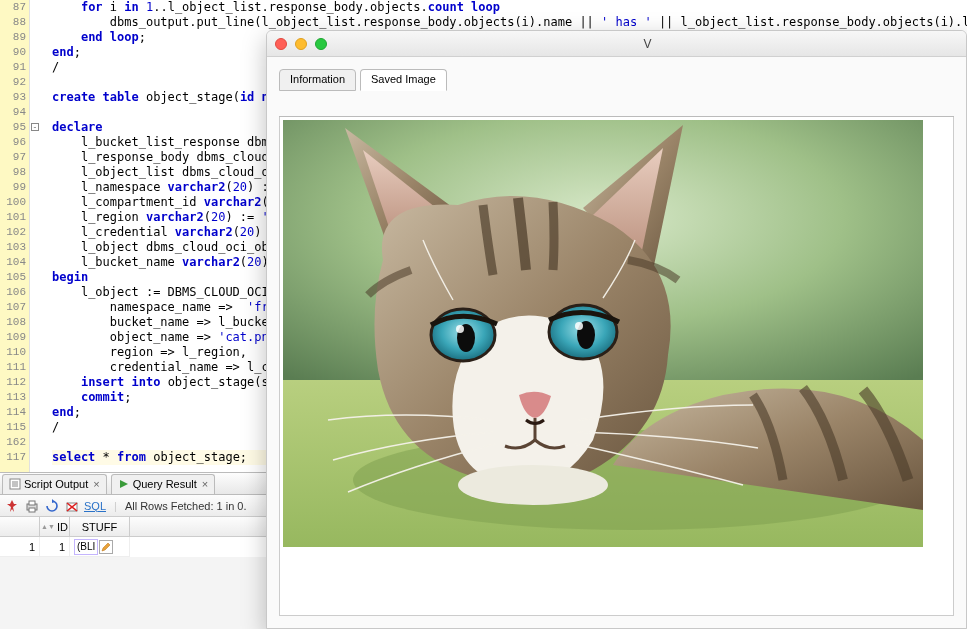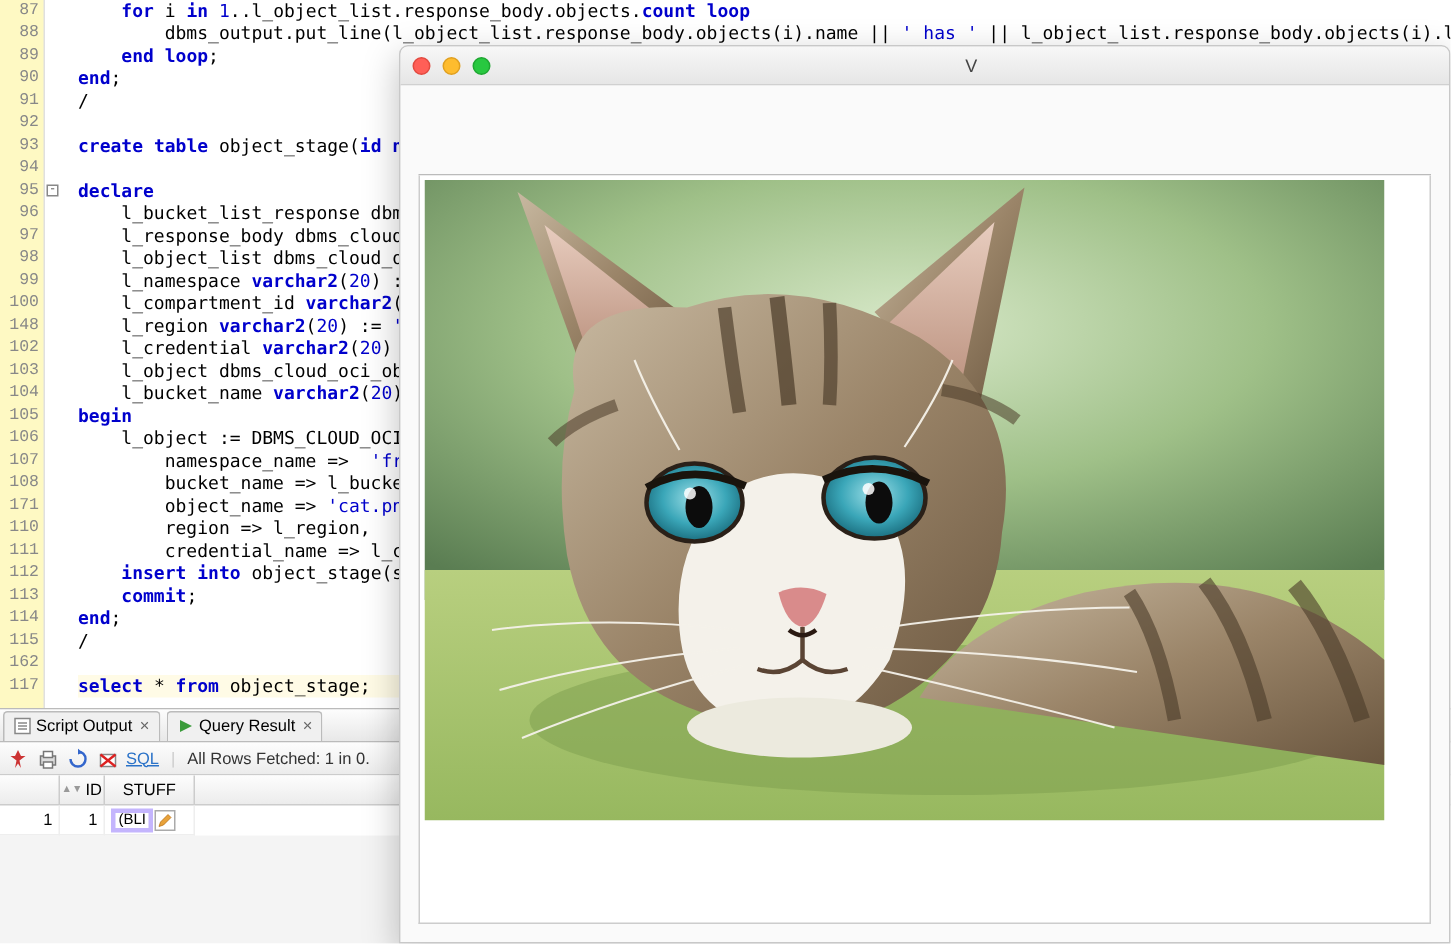--- a/index.html
+++ b/index.html
@@ -143,21 +143,21 @@
     padding: 2px 4px;
     display: flex;
     align-items: center;
   }
   .rowhead-cell { width: 40px; justify-content: flex-end; text-align: right; }
   .id-cell { width: 30px; justify-content: flex-end; }
   .stuff-cell { width: 60px; }
   .blob-chip {
     display: inline-flex;
     align-items: center;
-    border: 3px solid #c4b5fd;
+    border: 1px solid #c4b5fd;
     background: #fff;
     height: 16px;
     font-size: 10px;
     padding: 0 2px;
   }
   .pencil {
     width: 14px; height: 14px;
     border: 1px solid #aaa;
     background: #fff;
     margin-left: 1px;
@@ -255,29 +255,29 @@
       <div class="gutter-line">91</div>
       <div class="gutter-line">92</div>
       <div class="gutter-line">93</div>
       <div class="gutter-line">94</div>
       <div class="gutter-line">95</div>
       <div class="gutter-line">96</div>
       <div class="gutter-line">97</div>
       <div class="gutter-line">98</div>
       <div class="gutter-line">99</div>
       <div class="gutter-line">100</div>
-      <div class="gutter-line">148</div>
+      <div class="gutter-line">101</div>
       <div class="gutter-line">102</div>
       <div class="gutter-line">103</div>
       <div class="gutter-line">104</div>
       <div class="gutter-line">105</div>
       <div class="gutter-line">106</div>
       <div class="gutter-line">107</div>
       <div class="gutter-line">108</div>
-      <div class="gutter-line">171</div>
+      <div class="gutter-line">109</div>
       <div class="gutter-line">110</div>
       <div class="gutter-line">111</div>
       <div class="gutter-line">112</div>
       <div class="gutter-line">113</div>
       <div class="gutter-line">114</div>
       <div class="gutter-line">115</div>
       <div class="gutter-line">162</div>
       <div class="gutter-line">117</div>
     </div>
   <div class="gutter2" id="gutter2">
@@ -365,20 +365,24 @@
 <div class="float-win">
   <div class="titlebar">
     <div class="traffic">
       <div class="dot red"></div>
       <div class="dot yel"></div>
       <div class="dot grn"></div>
     </div>
     <div class="title">V</div>
   </div>
   <div class="float-body">
+    <div class="img-tabs">
+      <div class="img-tab"><span>Information</span></div>
+      <div class="img-tab active"><span>Saved Image</span></div>
+    </div>
     <div class="img-tab-strip-border"></div>
     <div class="img-panel">
       <svg class="cat-illustration" viewBox="0 0 640 427">
         <defs>
           <radialGradient id="bgblur" cx="50%" cy="35%" r="75%">
             <stop offset="0%" stop-color="#d7e8c8"></stop>
             <stop offset="50%" stop-color="#9fc088"></stop>
             <stop offset="100%" stop-color="#5a7d52"></stop>
           </radialGradient>
           <linearGradient id="carpet" x1="0" y1="0" x2="0" y2="1">

